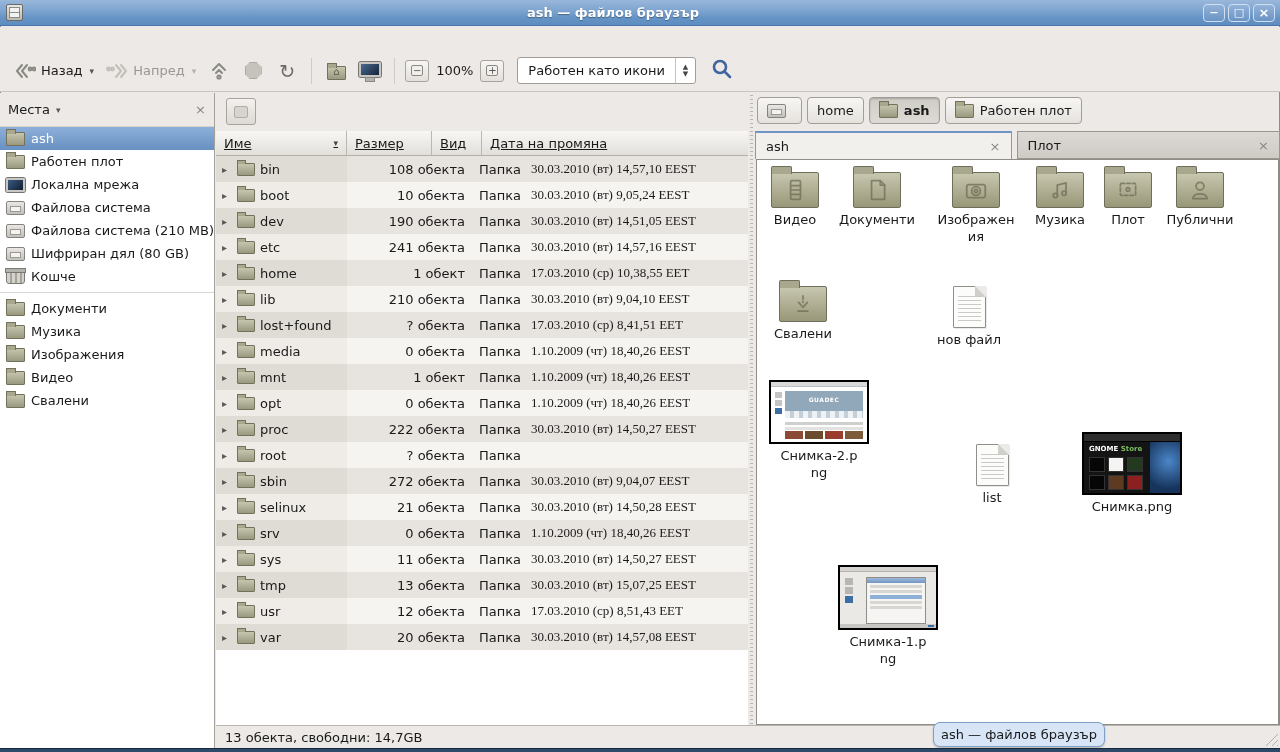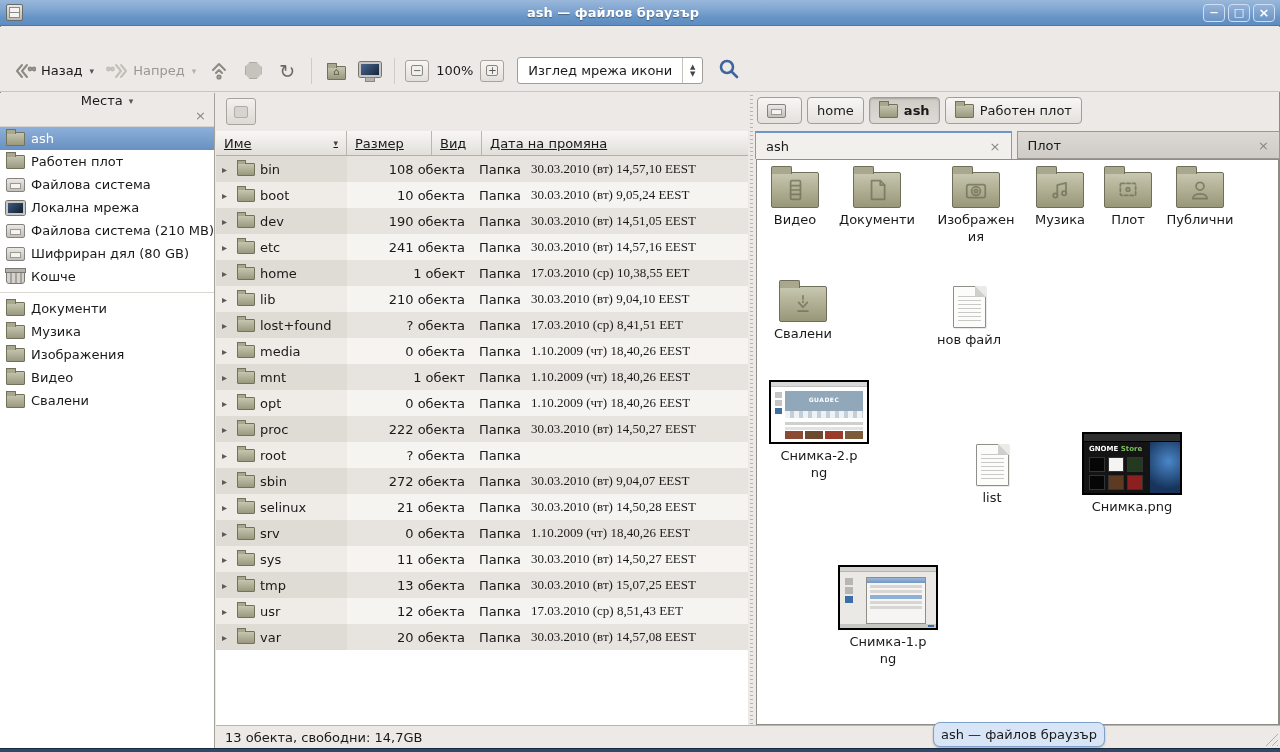--- a/index.html
+++ b/index.html
@@ -60,21 +60,21 @@
   .combo{height:27px;margin-left:10px;border:1px solid #a29e97;border-radius:3px;background:#fff;
     display:flex;align-items:center;}
   .combo .val{padding:0 10px;}
   .combo .spin{width:20px;align-self:stretch;border-left:1px solid #c6c2bc;display:flex;flex-direction:column;
     align-items:center;justify-content:center;font-size:7px;color:#444;line-height:7px;}
   .search-ico{margin-left:14px;}
   
   .sidebar{position:absolute;left:0;top:93px;width:215px;bottom:4px;background:#fff;
     border-right:1px solid #a5a29b;}
   .side-head{height:34px;background:#ece9e6;display:flex;align-items:center;padding:0 8px;
-    border-bottom:1px solid #d6d3cd;flex-direction:column;}
+    border-bottom:1px solid #d6d3cd;}
   .side-head .sel{display:flex;align-items:center;gap:4px;}
   .side-head .close{margin-left:auto;color:#8a8781;font-size:13px;}
   .place-item{height:23px;display:flex;align-items:center;gap:6px;padding-left:6px;}
   .place-item .plabel{white-space:nowrap;}
   .place-item.selected{background:linear-gradient(#8db0da,#6890c1);color:#fff;}
   .place-sep{height:5px;border-bottom:1px solid #dad7d2;margin-bottom:4px;}
   .picon{width:19px;height:14px;flex:0 0 auto;position:relative;}
   .pfolder{background:linear-gradient(#c6c5ae,#9a9980);border:1px solid #72715c;border-radius:1px;}
   .pfolder::before{content:"";position:absolute;left:-1px;top:-4px;width:8px;height:4px;
     background:#a9a88e;border:1px solid #72715c;border-bottom:none;}
@@ -274,21 +274,21 @@
       </span>
     <span class="tsep"></span>
     <span class="zbtn">
         <i>−</i>
       </span>
     <span class="zoom-level">100%</span>
     <span class="zbtn">
         <i>+</i>
       </span>
     <span class="combo">
-      <span class="val">Изглед мрежа икони</span>
+      <span class="val">Работен като икони</span>
       <span class="spin">
           <span>▲</span>
           <span>▼</span>
         </span>
     </span>
     <span class="search-ico">
       <svg width="24" height="24" viewBox="0 0 24 24" fill="none" stroke="#3f64a0" stroke-width="2.6" stroke-linecap="round">
         <circle cx="10" cy="10" r="6"></circle>
           <path d="M15 15 L20 20"></path>
         </svg>
@@ -304,27 +304,27 @@
       <span class="close">×</span>
     </div>
     <div class="place-item selected icon-home-folder">
         <span class="picon pfolder"></span>
         <span class="plabel">ash</span>
       </div>
       <div class="place-item icon-desktop-folder">
         <span class="picon pfolder"></span>
         <span class="plabel">Работен плот</span>
       </div>
+      <div class="place-item icon-network">
+        <span class="picon pnetwork"></span>
+        <span class="plabel">Локална мрежа</span>
+      </div>
       <div class="place-item icon-drive">
         <span class="picon pdrive"></span>
         <span class="plabel">Файлова система</span>
-      </div>
-      <div class="place-item icon-network">
-        <span class="picon pnetwork"></span>
-        <span class="plabel">Локална мрежа</span>
       </div>
       <div class="place-item icon-drive">
         <span class="picon pdrive"></span>
         <span class="plabel">Файлова система (210 MB)</span>
       </div>
       <div class="place-item icon-drive">
         <span class="picon pdrive"></span>
         <span class="plabel">Шифриран дял (80 GB)</span>
       </div>
       <div class="place-item icon-trash">

